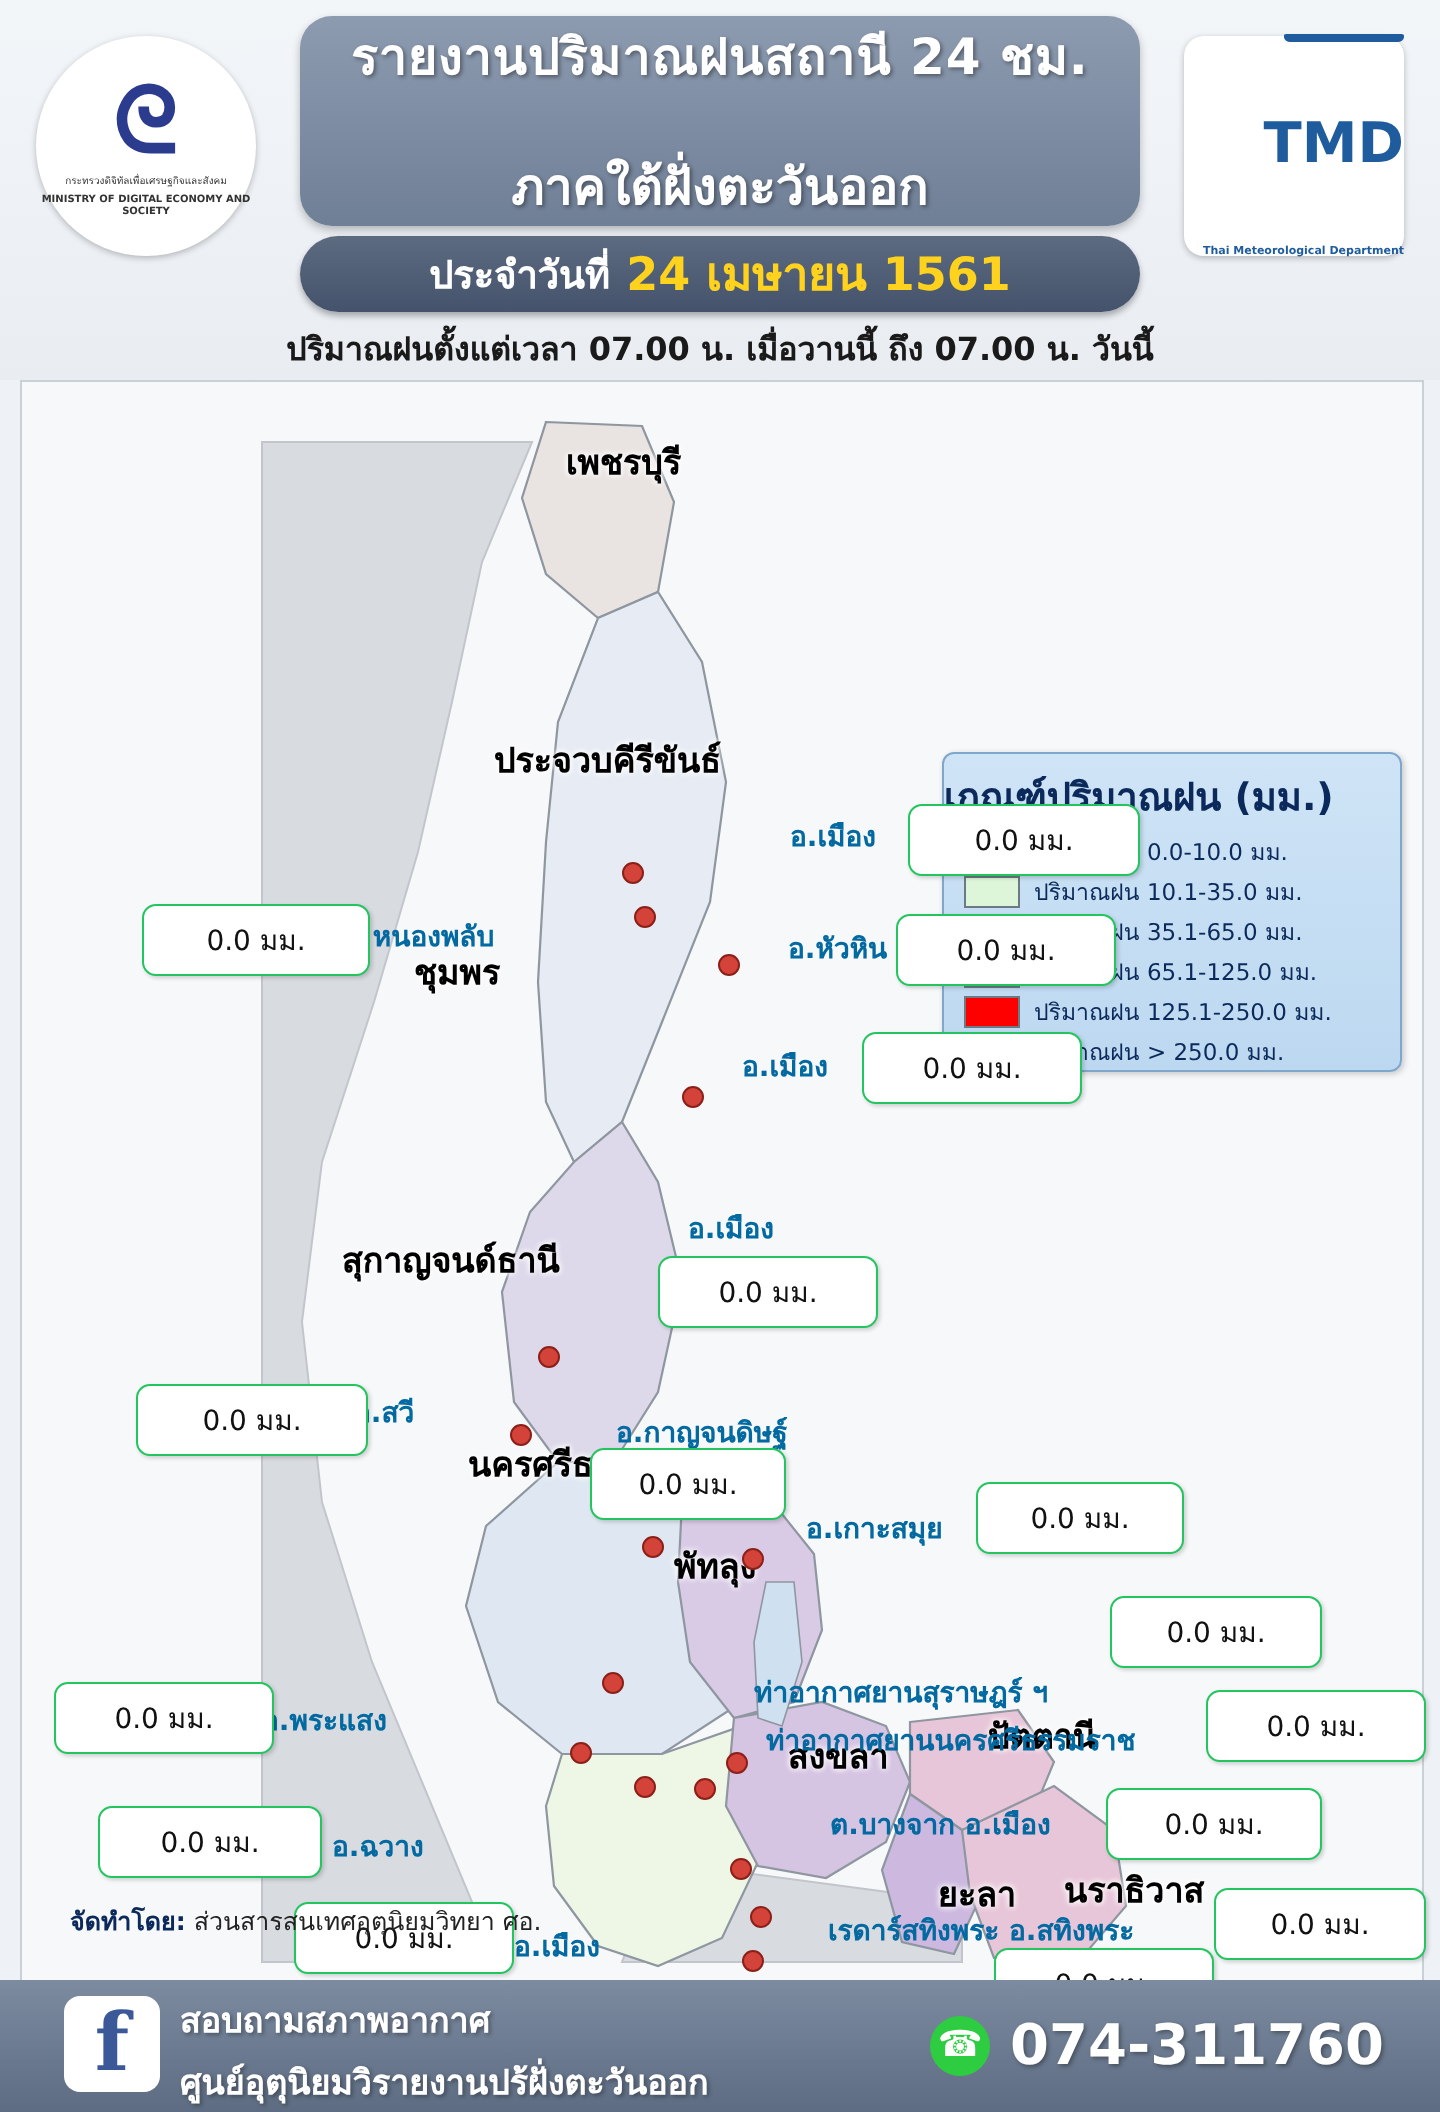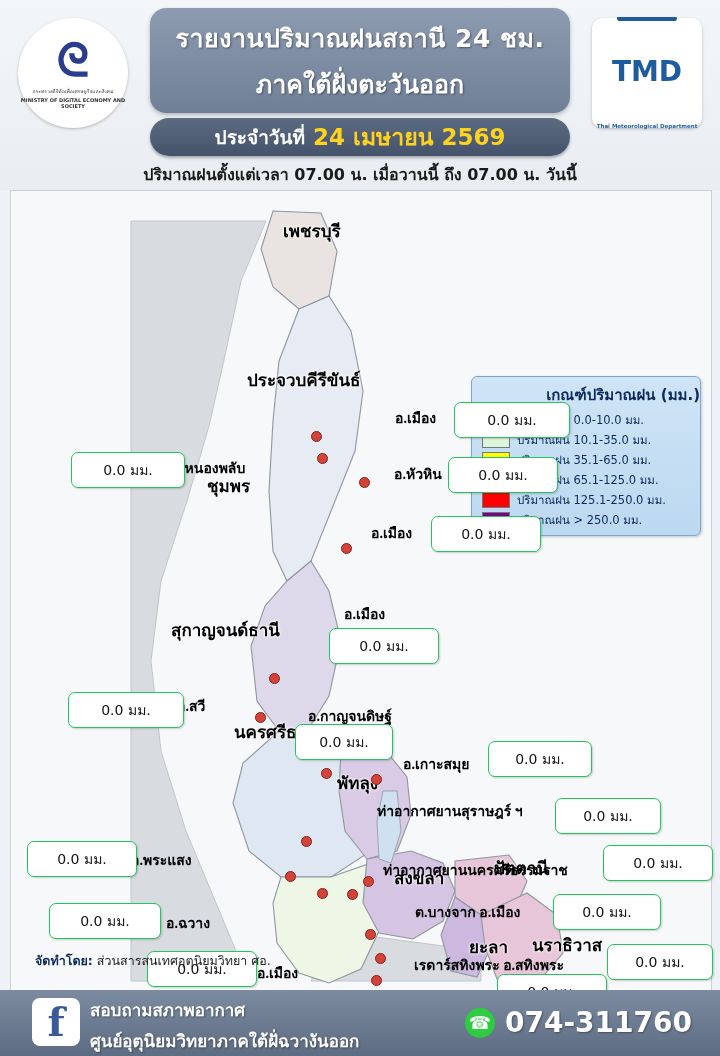--- a/index.html
+++ b/index.html
@@ -13,21 +13,21 @@
   
   .header{
     position:absolute;left:0;top:0;width:720px;height:190px;
     background:linear-gradient(180deg,#f3f6f9 0%,#e9edf2 100%);
   }
   .title-box{
     position:absolute;left:150px;top:8px;width:420px;height:105px;
     background:linear-gradient(180deg,#8d9bb0 0%,#6f7f96 100%);
     border-radius:16px;
     box-shadow:0 2px 4px rgba(0,0,0,.25);
-    display:flex;flex-direction:column;align-items:center;justify-content:center;
+    display:flex;flex-direction:column;align-items:center;justify-content:space-between;
   }
   .title-line1{
     color:#fff;font-size:25px;font-weight:bold;letter-spacing:.5px;
     text-shadow:1px 1px 2px rgba(0,0,0,.4);
   }
   .title-line2{
     color:#fff;font-size:25px;font-weight:bold;margin-top:6px;
     text-shadow:1px 1px 2px rgba(0,0,0,.4);
   }
   .date-box{
@@ -51,21 +51,21 @@
   }
   .logo-left .mark{
     font-size:46px;color:#2b3c8f;font-weight:bold;line-height:1;
     font-family:"DejaVu Serif","Liberation Serif",serif;
   }
   .logo-left .cap1{font-size:5px;color:#333;margin-top:5px;text-align:center;line-height:1.25;}
   .logo-left .cap2{font-size:5px;color:#333;font-weight:bold;margin-top:2px;text-align:center;}
   .logo-right{
     position:absolute;right:18px;top:18px;width:110px;height:110px;border-radius:10px;
     background:#ffffff;box-shadow:0 1px 3px rgba(0,0,0,.25);
-    display:flex;flex-direction:column;align-items:center;justify-content:center;gap:34px;
+    display:flex;flex-direction:column;align-items:flex-end;justify-content:center;gap:34px;
   }
   .logo-right .tmd-shield{
     width:56px;height:30px;border-radius:6px 6px 14px 14px;
     background:linear-gradient(180deg,#3f7fc0 0%,#5fae5a 55%,#e6a13a 100%);
     border:2px solid #1f5c9e;margin-bottom:3px;
   }
   .logo-right .tmd-text{font-size:28px;font-weight:bold;color:#1f5c9e;line-height:1;}
   .logo-right .tmd-sub{font-size:5.5px;color:#1f5c9e;font-weight:bold;margin-top:3px;}
   
   .map-panel{
@@ -73,39 +73,39 @@
     background:#f7f8fa;border:1px solid #c9d0d8;
   }
   .map-svg{position:absolute;left:0;top:0;}
   
   .bubble{
     position:absolute;background:#ffffff;border:1px solid #22c55e;border-radius:7px;
     font-size:14px;color:#111;display:flex;align-items:center;justify-content:center;
     box-shadow:1px 1px 2px rgba(0,0,0,.18);white-space:nowrap;padding:0 6px;height:34px;
   }
   .place-label{
-    position:absolute;font-size:14px;color:#000000;font-weight:bold;white-space:nowrap;font-family:Liberation Serif, serif;
+    position:absolute;font-size:14px;color:#0369a1;font-weight:bold;white-space:nowrap;
   }
   .prov-label{
     position:absolute;font-size:17px;color:#000;font-weight:bold;white-space:nowrap;
     text-shadow:0 0 3px #fff,0 0 3px #fff;
   }
   .dot{
     position:absolute;width:9px;height:9px;border-radius:50%;
     background:#d4433a;border:1px solid #8b2019;
   }
   
   .legend{
     position:absolute;left:460px;top:185px;width:228px;height:158px;
     background:linear-gradient(180deg,#cfe4f6 0%,#bcd8f0 100%);
     border:1px solid #7fa7cc;border-radius:6px;
     box-shadow:1px 1px 3px rgba(0,0,0,.2);
   }
   .legend-title{
-    text-align:right;font-size:15px;font-weight:bold;color:#0b2a5b;margin:6px 0 4px;
+    text-align:left;font-size:19px;font-weight:bold;color:#0b2a5b;margin:6px 0 4px;
   }
   .legend-row{display:flex;align-items:center;margin:2px 0 2px 10px;}
   .legend-swatch{width:26px;height:14px;border:1px solid #6c7a86;margin-right:7px;}
   .legend-text{font-size:11.5px;color:#0b2a5b;}
   .credit{
     position:absolute;left:24px;top:760px;font-size:12.5px;color:#0b2a5b;font-weight:bold;
   }
   .credit span.normal{font-weight:normal;color:#222;}
   
   .footer{
@@ -141,21 +141,21 @@
     <div class="cap2">MINISTRY OF DIGITAL ECONOMY AND SOCIETY</div>
   </div>
 
   <div class="title-box">
     <div class="title-line1">รายงานปริมาณฝนสถานี 24 ชม.</div>
     <div class="title-line2">ภาคใต้ฝั่งตะวันออก</div>
   </div>
 
   <div class="date-box">
     <span class="date-prefix">ประจำวันที่</span>
-    <span class="date-main">24 เมษายน 2569</span>
+    <span class="date-main">24 เมษายน 1561</span>
   </div>
 
   <div class="subtitle">ปริมาณฝนตั้งแต่เวลา 07.00 น. เมื่อวานนี้ ถึง 07.00 น. วันนี้</div>
 
   <div class="logo-right">
     <div class="tmd-shield"></div>
     <div class="tmd-text">TMD</div>
     <div class="tmd-sub">Thai Meteorological Department</div>
   </div>
 </div>
@@ -271,21 +271,21 @@
 
   <div class="place-label" style="left:166px;top:504px">อ.สวี</div>
   <div class="bubble" style="left:57px;top:501px;width:102px">0.0 มม.</div>
 
   <div class="place-label" style="left:297px;top:514px">อ.กาญจนดิษฐ์</div>
   <div class="bubble" style="left:284px;top:533px;width:84px">0.0 มม.</div>
 
   <div class="place-label" style="left:392px;top:562px">อ.เกาะสมุย</div>
   <div class="bubble" style="left:477px;top:550px;width:90px">0.0 มม.</div>
 
-  <div class="place-label" style="left:366px;top:609px">ท่าอากาศยานสุราษฎร์ ฯ</div>
+  <div class="place-label" style="left:366px;top:644px">ท่าอากาศยานสุราษฎร์ ฯ</div>
   <div class="bubble" style="left:544px;top:607px;width:92px">0.0 มม.</div>
 
   <div class="place-label" style="left:120px;top:658px">อ.พระแสง</div>
   <div class="bubble" style="left:16px;top:650px;width:96px">0.0 มม.</div>
 
   <div class="place-label" style="left:372px;top:668px">ท่าอากาศยานนครศรีธรรมราช</div>
   <div class="bubble" style="left:592px;top:654px;width:96px">0.0 มม.</div>
 
   <div class="place-label" style="left:404px;top:710px">ต.บางจาก อ.เมือง</div>
   <div class="bubble" style="left:542px;top:703px;width:94px">0.0 มม.</div>
@@ -313,19 +313,19 @@
 
   <div class="credit">
     <span>จัดทำโดย:</span><span class="normal"> ส่วนสารสนเทศอุตุนิยมวิทยา ศอ.</span>
   </div>
 </div>
 
 <div class="footer">
   <div class="fb">f</div>
   <div class="foot-text">
     <div class="foot-l1">สอบถามสภาพอากาศ</div>
-    <div class="foot-l2">ศูนย์อุตุนิยมวิทยาภาคใต้ฝั่ฉวางันออก</div>
+    <div class="foot-l2">ศูนย์อุตุนิยมวิรายงานปร้ฝั่งตะวันออก</div>
   </div>
   <div class="phone-wrap">
     <div class="phone-icon">☎</div>
     <div class="phone-num">074-311760</div>
   </div>
 </div>
 
 </body></html>

